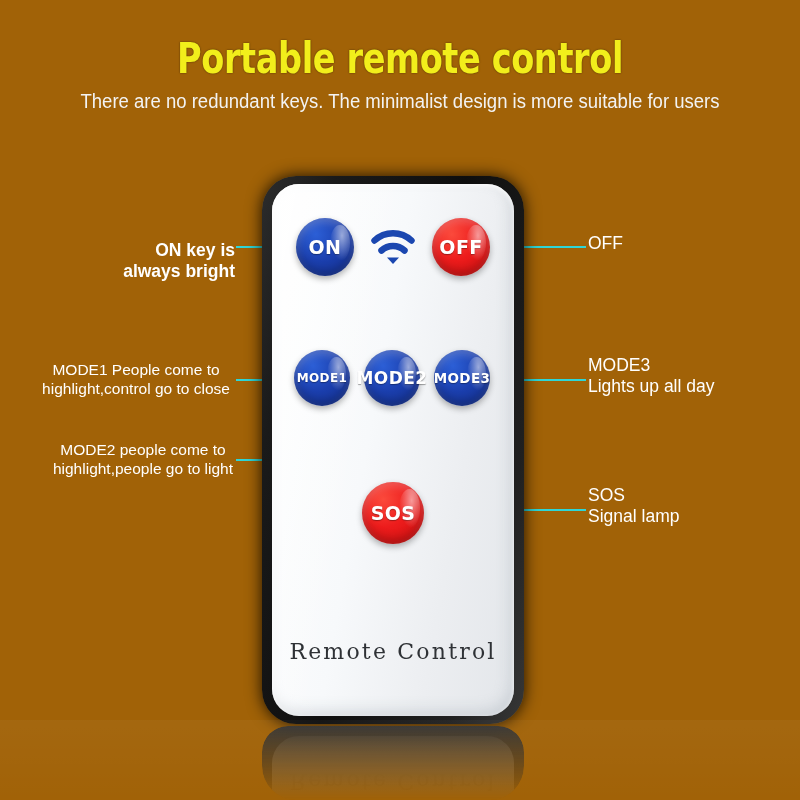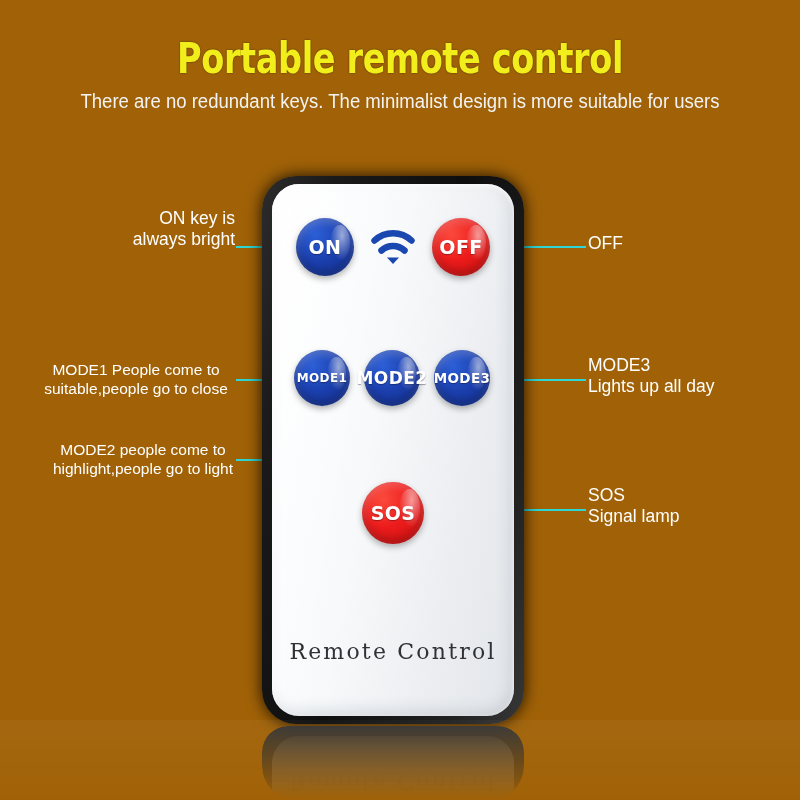--- a/index.html
+++ b/index.html
@@ -144,21 +144,21 @@
     color: #ffffff;
     font-size: 17.5px;
     line-height: 1.22;
     white-space: pre-line;
   }
   .callout.right { text-align: left; }
   .callout.rt    { text-align: right; }
   .callout.ctr   { text-align: center; }
   .callout.small { font-size: 15.5px; }
 
-  #lbl-on    { left: 60px;  top: 208px; width: 175px; }
+  #lbl-on    { left: 60px;  top: 240px; width: 175px; font-weight: bold; }
   #lbl-off   { left: 588px; top: 233px; width: 200px; }
   #lbl-mode1 { left: 5px;   top: 361px; width: 262px; }
   #lbl-mode2 { left: 12px;   top: 441px; width: 262px; }
   #lbl-mode3 { left: 588px; top: 355px; width: 205px; }
   #lbl-sos   { left: 588px; top: 485px; width: 205px; }
 
   
   .lead {
     position: absolute;
     background: #2fd6d6;
@@ -239,21 +239,21 @@
   <svg id="wifi-icon" viewBox="0 0 44 38">
     <path d="M3.5 12.5 A27 27 0 0 1 40.5 12.5" fill="none" stroke="#1B47B0" stroke-width="6.5" stroke-linecap="round"></path>
     <path d="M10.5 22.5 A17 17 0 0 1 33.5 22.5" fill="none" stroke="#1B47B0" stroke-width="6.5" stroke-linecap="round"></path>
     <path d="M16 29.5 L22 36 L28 29.5 Z" fill="#1B47B0"></path>
   </svg>
 
   <div class="callout rt" id="lbl-on">ON key is
 always bright</div>
   <div class="callout right" id="lbl-off">OFF</div>
   <div class="callout ctr small" id="lbl-mode1">MODE1 People come to
-suitable,people go to close</div>
+highlight,control go to close</div>
   <div class="callout ctr small" id="lbl-mode2">MODE2 people come to
 highlight,people go to light</div>
   <div class="callout right" id="lbl-mode3">MODE3
 Lights up all day</div>
   <div class="callout right" id="lbl-sos">SOS
 Signal lamp</div>
 
   <div id="reflection">
     <div class="rface">
       <div class="rbrand">Remote Control</div>

